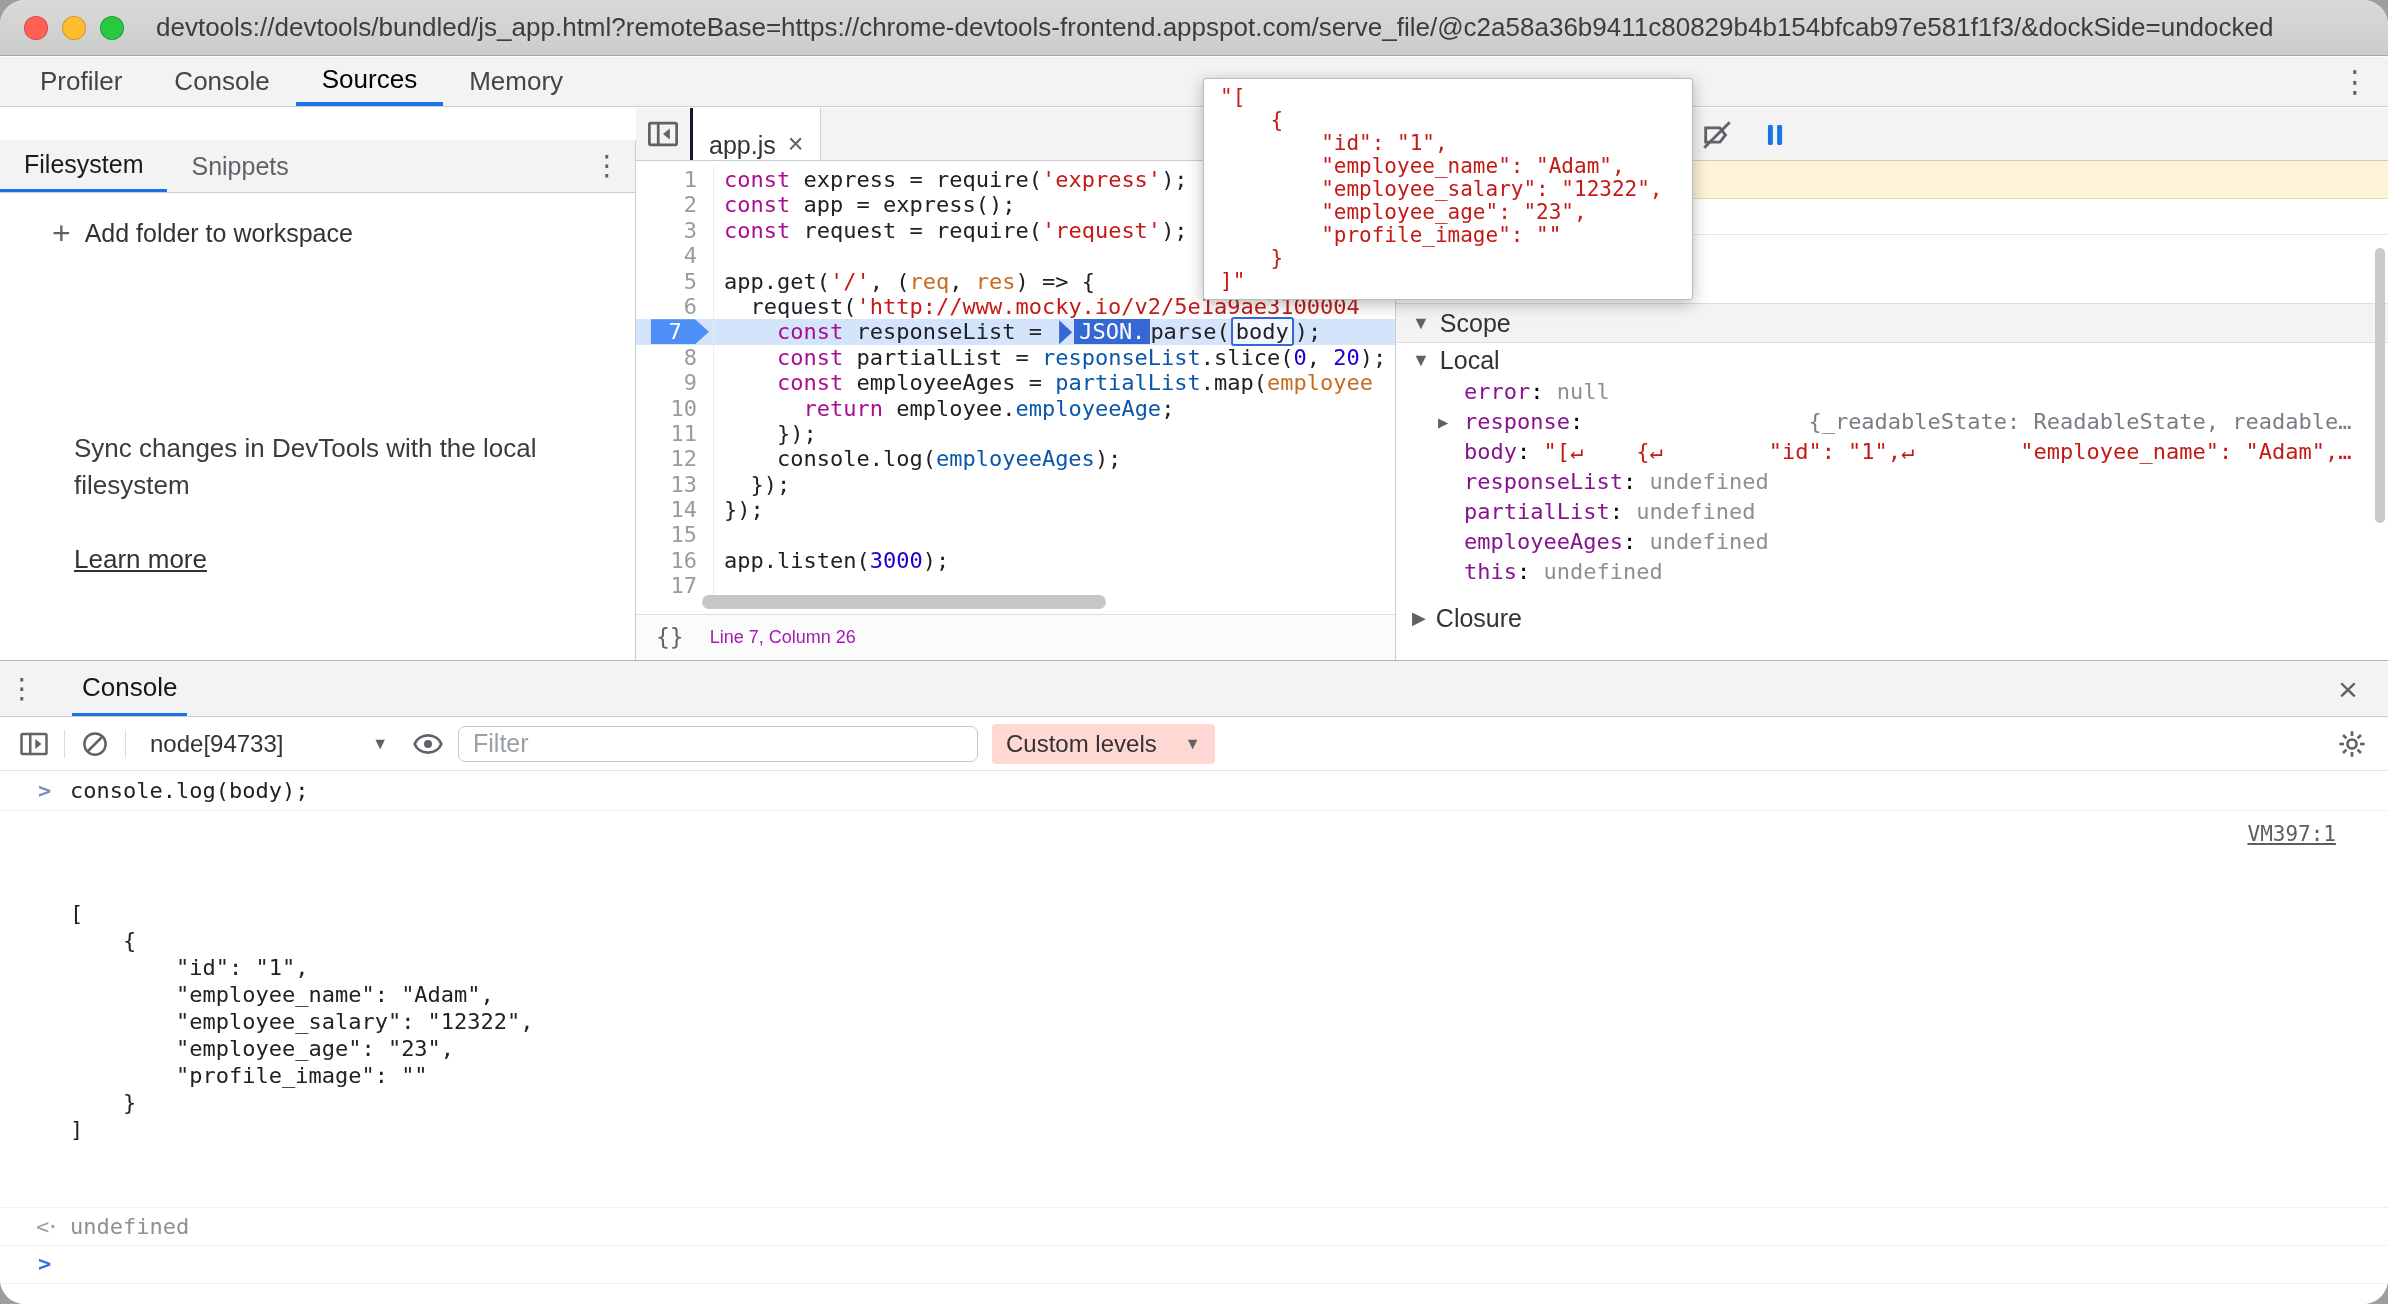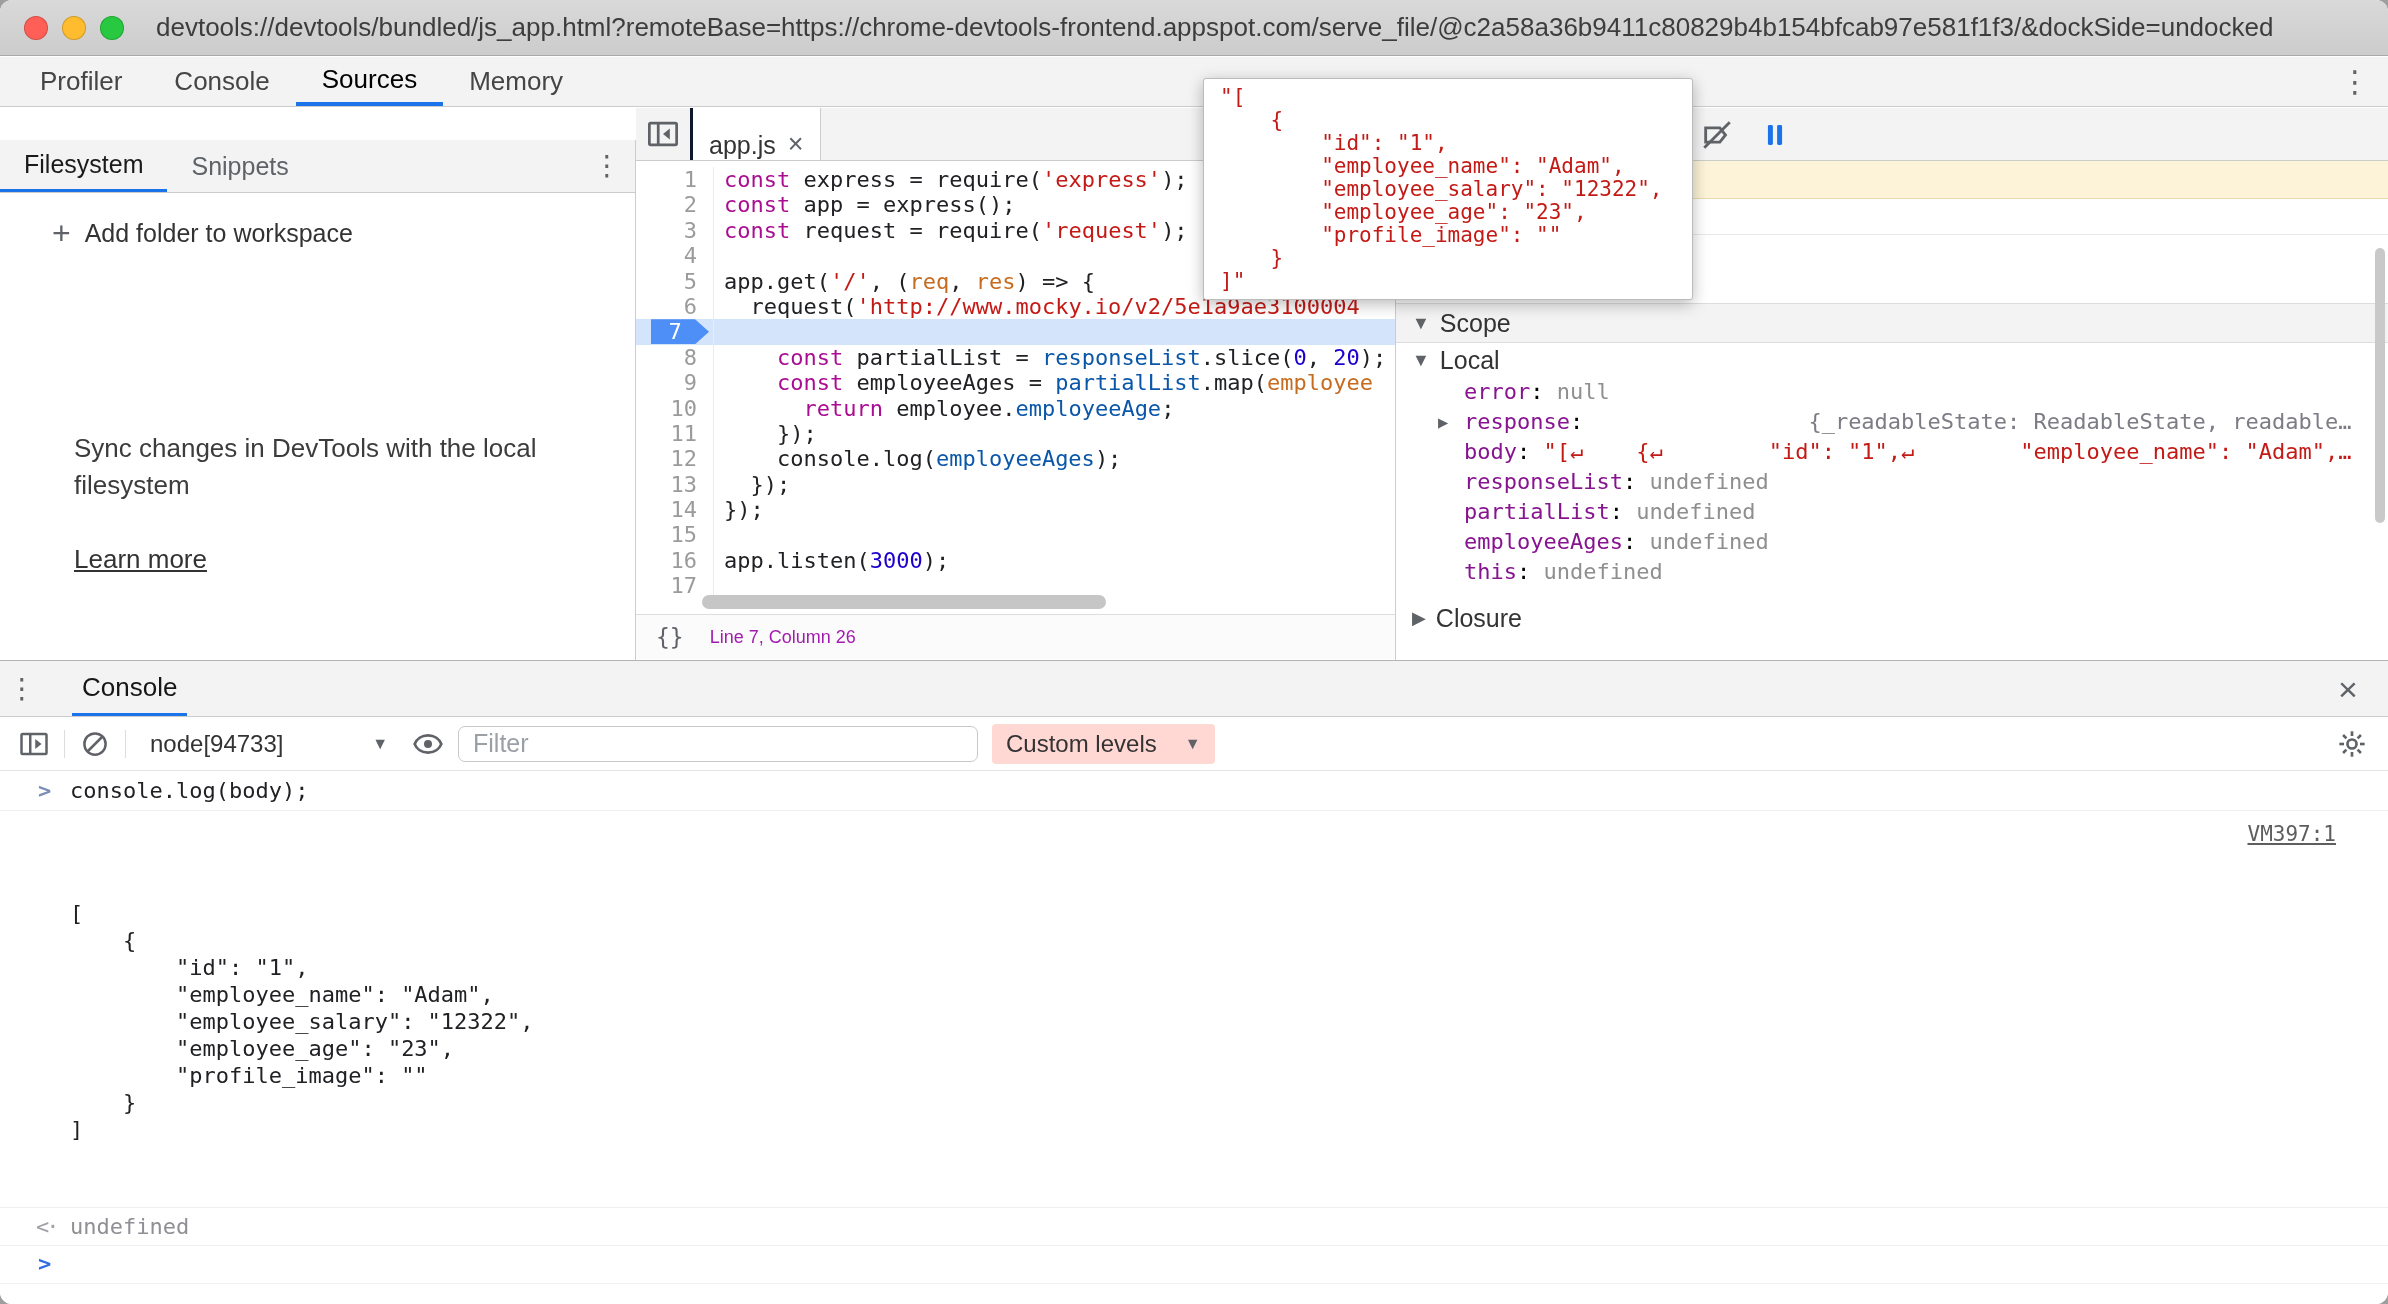--- a/index.html
+++ b/index.html
@@ -1,17 +1,17 @@
 <!DOCTYPE html>
 <html style="--accent: #1a73e8; --selection-blue: #3568d4; --breakpoint-blue: #4d8ef7; --string-red: #c41a16; --keyword-magenta: #aa0d91; --number-blue: #1c00cf; --paused-yellow: #fcf3d8; --custom-levels-pink: #ffd7d3;"><head>
 <meta charset="utf-8">
 <style>
   * { margin:0; padding:0; box-sizing:border-box; }
   html,body { width:2388px; height:1304px; background:#9e9e9e; font-family:"Liberation Sans","DejaVu Sans",sans-serif; }
-  .window { position:relative; width:2388px; height:1304px; background:#fff; border-radius:12px; overflow:hidden; }
+  .window { position:relative; width:2388px; height:1304px; background:#fff; border-radius:25px; overflow:hidden; }
 
   
   .titlebar { position:absolute; top:0; left:0; right:0; height:56px; background:linear-gradient(#d9d9d9,#cccccc); border-bottom:1px solid #a8a8a8; display:flex; align-items:center; padding:0 24px; }
   .traffic { display:flex; gap:14px; margin-right:32px; }
   .tl { width:24px; height:24px; border-radius:50%; box-shadow:inset 0 0 0 1px rgba(0,0,0,.18); }
   .tl.red{background:#ff5f57}.tl.yellow{background:#febc2e}.tl.green{background:#28c840}
   .title-url { flex:1; font-size:26px; color:#3d3d3d; white-space:nowrap; overflow:hidden; text-overflow:ellipsis; }
 
   
   .main-tabbar { position:absolute; top:57px; left:0; right:0; height:50px; background:#f3f3f3; border-bottom:1px solid #ccc; display:flex; align-items:stretch; padding-left:14px; }
@@ -169,21 +169,21 @@
         </div>
       </div>
       <div class="code-area">
         <div class="code-lines">
             <div class="code-line"><span class="gutter">1</span><span class="code-text"><span class="tk-kw">const</span><span> express = require(</span><span class="tk-str">'express'</span><span>);</span></span></div>
             <div class="code-line"><span class="gutter">2</span><span class="code-text"><span class="tk-kw">const</span><span> app = express();</span></span></div>
             <div class="code-line"><span class="gutter">3</span><span class="code-text"><span class="tk-kw">const</span><span> request = require(</span><span class="tk-str">'request'</span><span>);</span></span></div>
             <div class="code-line"><span class="gutter">4</span><span class="code-text"></span></div>
             <div class="code-line"><span class="gutter">5</span><span class="code-text"><span>app.get(</span><span class="tk-str">'/'</span><span>, (</span><span class="tk-param">req</span><span>, </span><span class="tk-param">res</span><span>) =&gt; {</span></span></div>
             <div class="code-line"><span class="gutter">6</span><span class="code-text"><span>  request(</span><span class="tk-str">'http://www.mocky.io/v2/5e1a9ae3100004</span></span></div>
-            <div class="code-line current"><span class="gutter"><span class="bp-badge">7</span></span></div>
+            <div class="code-line current"><span class="gutter"><span class="bp-badge">7</span></span><span class="code-text"><span>    </span><span class="tk-kw">const</span><span> responseList = </span><span class="tk-exec-arrow"></span><span class="tk-exec">JSON.</span><span>parse(</span><span class="tk-boxed">body</span><span>);</span></span></div>
             <div class="code-line"><span class="gutter">8</span><span class="code-text"><span>    </span><span class="tk-kw">const</span><span> partialList = </span><span class="tk-var">responseList</span><span>.slice(</span><span class="tk-num">0</span><span>, </span><span class="tk-num">20</span><span>);</span></span></div>
             <div class="code-line"><span class="gutter">9</span><span class="code-text"><span>    </span><span class="tk-kw">const</span><span> employeeAges = </span><span class="tk-var">partialList</span><span>.map(</span><span class="tk-param">employee</span></span></div>
             <div class="code-line"><span class="gutter">10</span><span class="code-text"><span>      </span><span class="tk-kw">return</span><span> employee.</span><span class="tk-var">employeeAge</span><span>;</span></span></div>
             <div class="code-line"><span class="gutter">11</span><span class="code-text"><span>    });</span></span></div>
             <div class="code-line"><span class="gutter">12</span><span class="code-text"><span>    console.log(</span><span class="tk-var">employeeAges</span><span>);</span></span></div>
             <div class="code-line"><span class="gutter">13</span><span class="code-text"><span>  });</span></span></div>
             <div class="code-line"><span class="gutter">14</span><span class="code-text"><span>});</span></span></div>
             <div class="code-line"><span class="gutter">15</span><span class="code-text"></span></div>
             <div class="code-line"><span class="gutter">16</span><span class="code-text"><span>app.listen(</span><span class="tk-num">3000</span><span>);</span></span></div>
             <div class="code-line"><span class="gutter">17</span><span class="code-text"></span></div>

